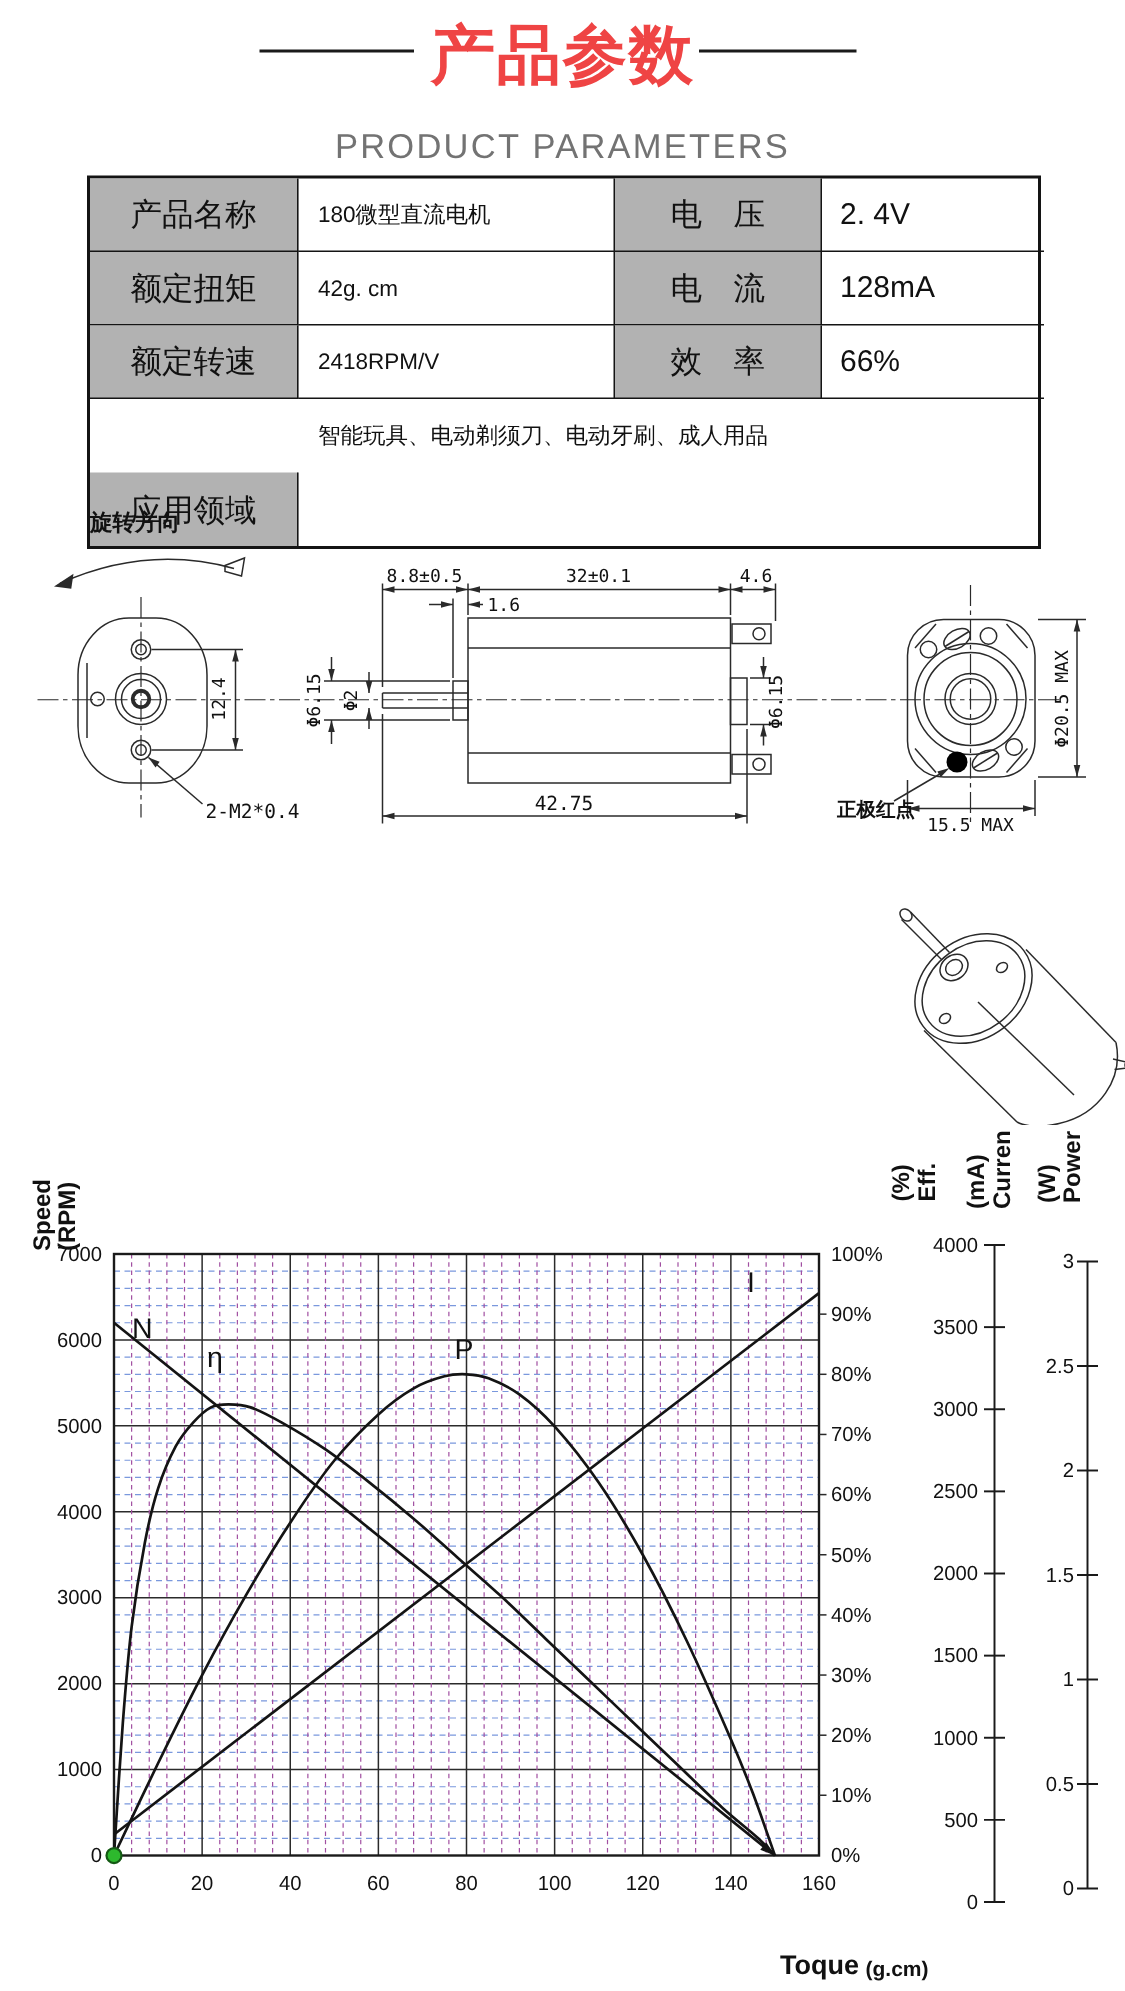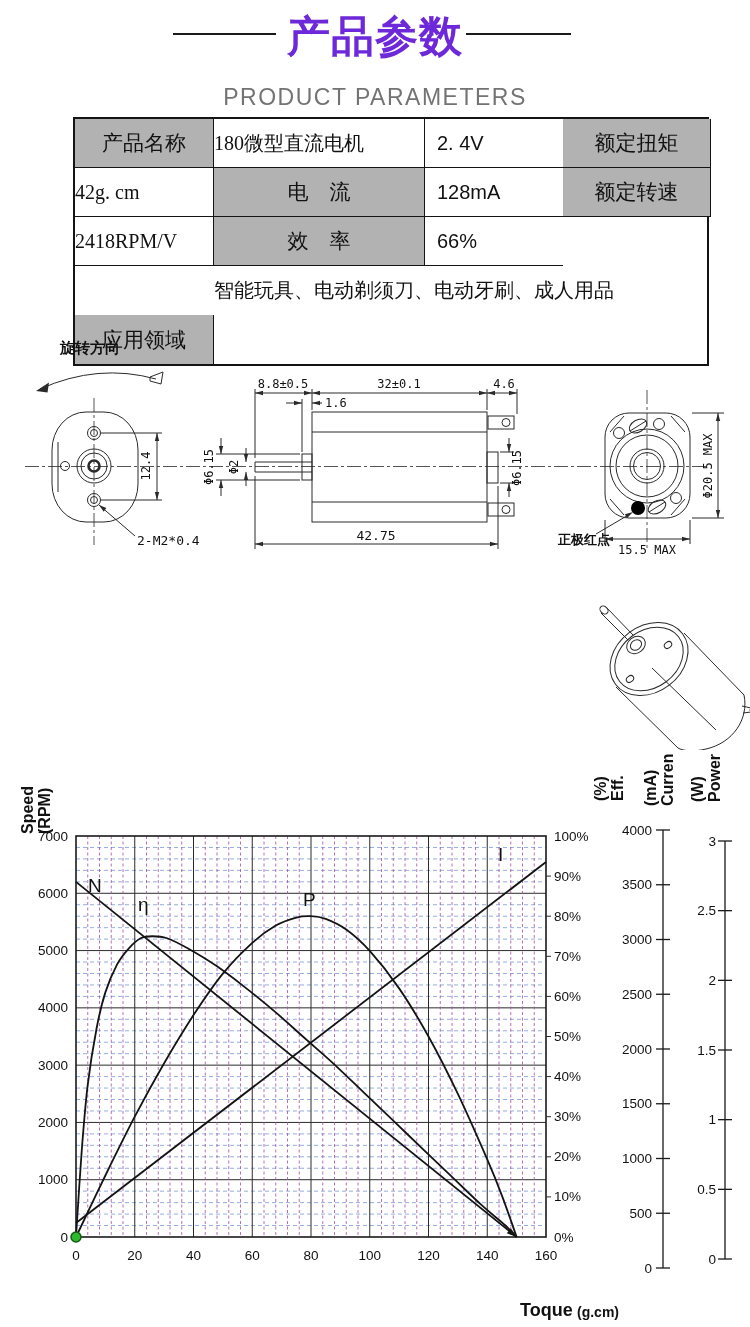--- a/index.html
+++ b/index.html
@@ -1,33 +1,33 @@
 <!DOCTYPE html>
 <html><head>
 <meta charset="utf-8">
 <style>
   html,body{margin:0;padding:0;background:#fff;}
   #page{position:relative;width:750px;height:1327px;background:#ffffff;overflow:hidden;
         font-family:"Liberation Sans",sans-serif;color:#111;}
   
   .title{position:absolute;top:8px;left:0;width:100%;text-align:center;
-         font-size:43px;font-weight:bold;color:#6d28d9;letter-spacing:1px;margin:0;}
+         font-size:43px;font-weight:bold;color:#ef4444;letter-spacing:1px;margin:0;}
   .dash{position:absolute;top:33px;height:2px;background:#1a1a1a;}
   .dash.dl{left:173px;width:103px;}
   .dash.dr{left:466px;width:105px;}
   .subtitle{position:absolute;top:84px;left:0;width:100%;text-align:center;
             font-size:23px;letter-spacing:1.5px;color:#737373;font-weight:500;}
   
-  .spec-table{position:absolute;left:73px;top:117px;width:636px;
+  .spec-table{position:absolute;left:58px;top:117px;width:636px;
               display:grid;grid-template-columns:139px 211px 138px 148px;
               grid-auto-rows:49px;border:2px solid #141414;box-sizing:border-box;}
   .cell{display:flex;align-items:center;border-right:1.5px solid #141414;
         border-bottom:1.5px solid #141414;box-sizing:border-box;}
   .cell.hd{background:#b2b2b2;justify-content:center;font-size:21px;font-weight:500;}
-  .cell.val{font-size:20px;font-family:Liberation Serif, serif;}
+  .cell.val{padding-left:13px;font-size:15px;}
   .cell.val4{padding-left:12px;font-size:20px;}
   .cell.lastc{border-right:none;}
   .cell.lastr{border-bottom:none;}
   .cell.span3{grid-column:2/5;}
   
   svg{position:absolute;left:0;}
   .d line,.d path,.d rect,.d circle,.d ellipse,.d polyline{stroke:#2a2a2a;stroke-width:1;fill:none;}
   .d .cl{stroke-dasharray:14 3 3 3;stroke-width:0.8;}
   .d .arr{fill:#2a2a2a;stroke:none;}
   .d .blackdot{fill:#000;stroke:none;}
@@ -58,20 +58,21 @@
   <div>
     <div class="dash dl"></div>
     <h1 class="title">产品参数</h1>
     <div class="dash dr"></div>
     <div class="subtitle">PRODUCT PARAMETERS</div>
   </div>
 
   <div class="spec-table">
     <div class="cell hd">产品名称</div>
     <div class="cell val">180微型直流电机</div>
+    <div class="cell hd">电　压</div>
     <div class="cell val4 lastc">2. 4V</div>
 
     <div class="cell hd">额定扭矩</div>
     <div class="cell val">42g. cm</div>
     <div class="cell hd">电　流</div>
     <div class="cell val4 lastc">128mA</div>
 
     <div class="cell hd">额定转速</div>
     <div class="cell val">2418RPM/V</div>
     <div class="cell hd">效　率</div>

